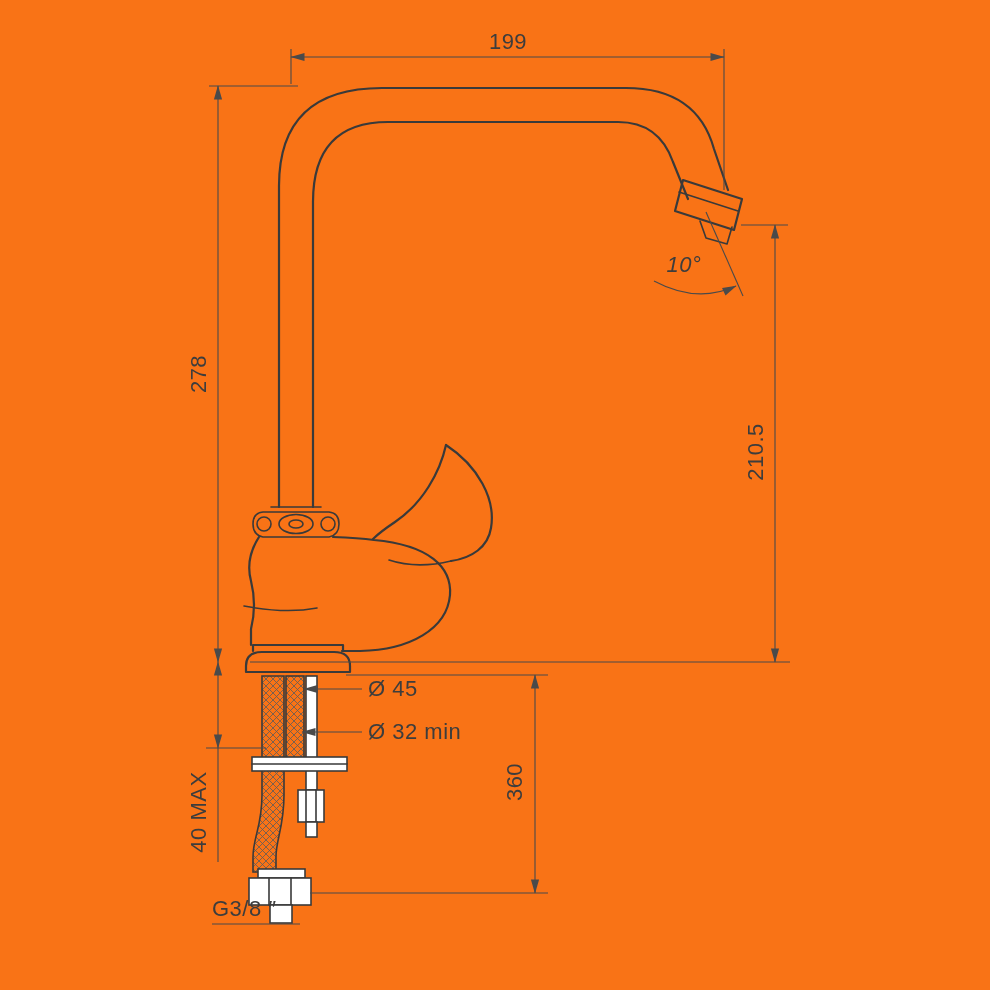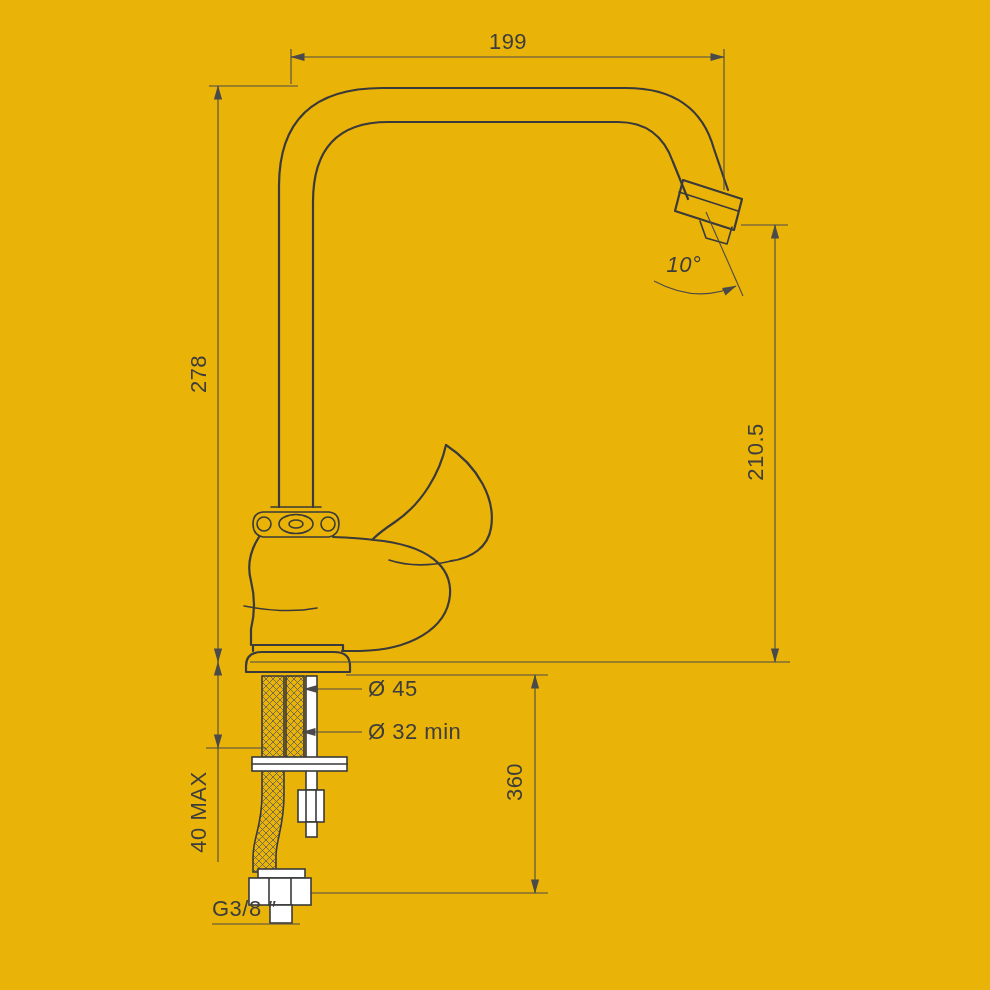--- a/index.html
+++ b/index.html
@@ -1,17 +1,17 @@
 <!DOCTYPE html>
 <html><head>
 <meta charset="utf-8">
 <style>
   html,body{margin:0;padding:0;background:#ffffff;}
   body{width:990px;height:990px;overflow:hidden;}
-  .canvas{width:990px;height:990px;background:#eab308;}
+  .canvas{width:990px;height:990px;background:#f97316;}
   svg{display:block;}
   text{
     font-family:"Liberation Sans","DejaVu Sans",sans-serif;
     font-size:22px;
     fill:#3d3d3d;
     letter-spacing:0.5px;
   }
   .angle-label{font-style:italic;}
   .outline{stroke:#3a3a3a;stroke-width:2.2;fill:none;stroke-linecap:round;stroke-linejoin:round;}
   .outline-thin{stroke:#3a3a3a;stroke-width:1.6;fill:none;stroke-linecap:round;stroke-linejoin:round;}

